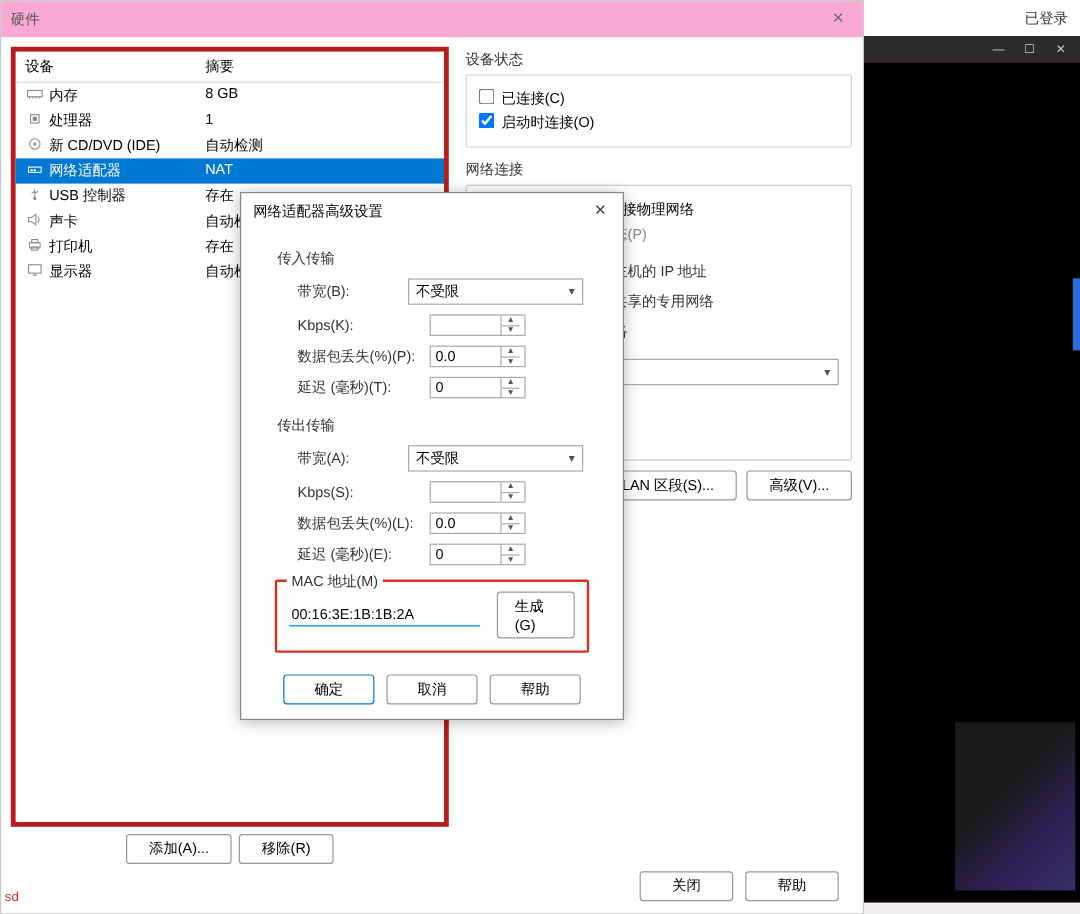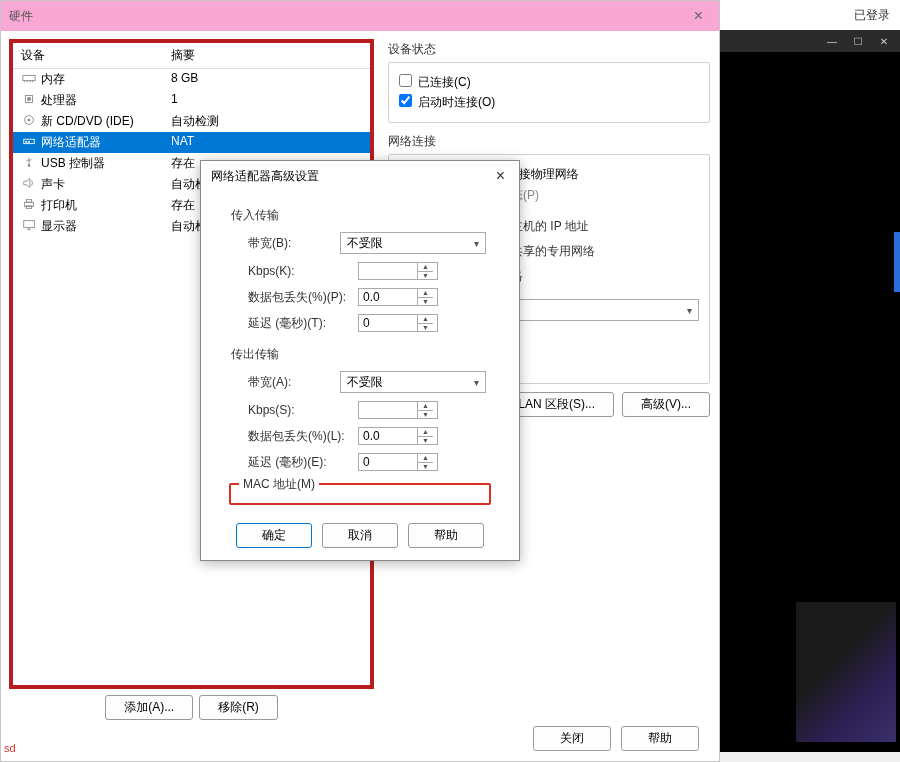--- a/index.html
+++ b/index.html
@@ -304,20 +304,24 @@
           <input type="text" value="0" style="">
           <div class="spin-btns">
             <div>▲</div>
             <div>▼</div>
           </div>
         </div>
     </div>
 
     <div class="mac-group">
       <span class="legend">MAC 地址(M)</span>
+      <div class="mac-row">
+        <input class="mac-input" type="text" value="00:16:3E:1B:1B:2A" style="">
+        <div class="gen-btn">生成(G)</div>
+      </div>
     </div>
 
     <div class="modal-buttons">
       <div class="btn" style="border-color:#0078d4;">确定</div>
       <div class="btn">取消</div>
       <div class="btn">帮助</div>
     </div>
   </div>
 </div>
 

